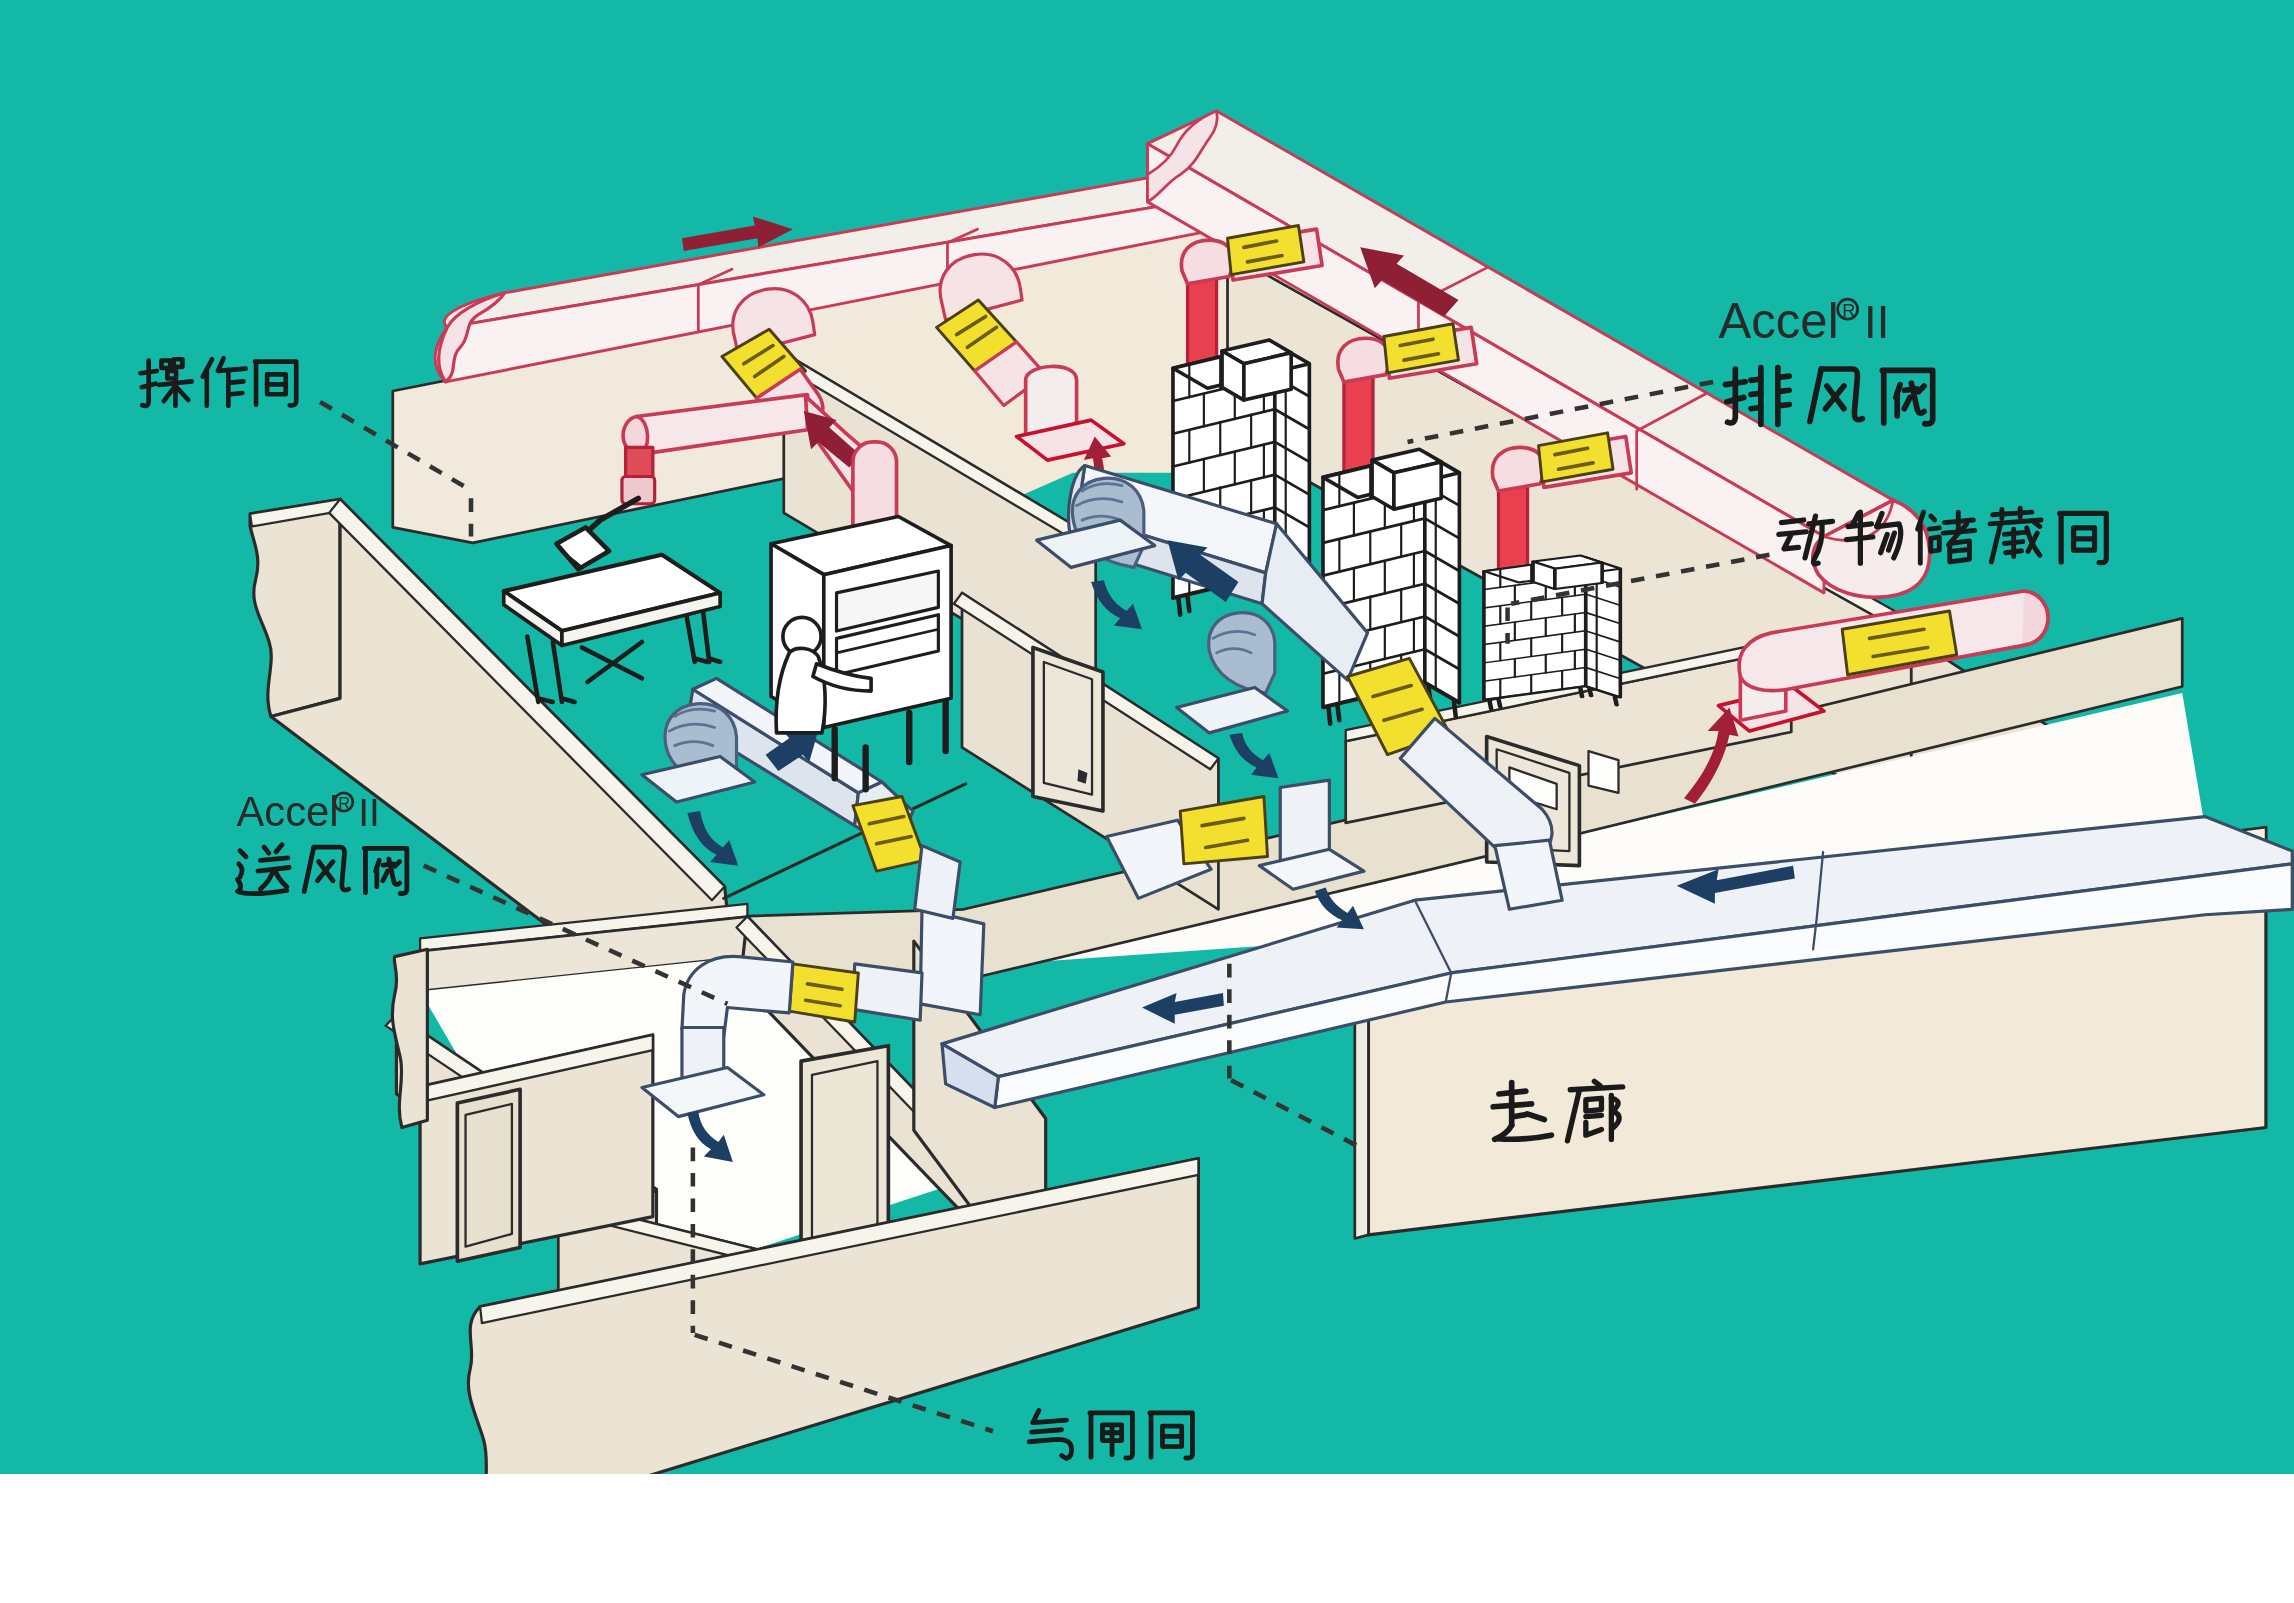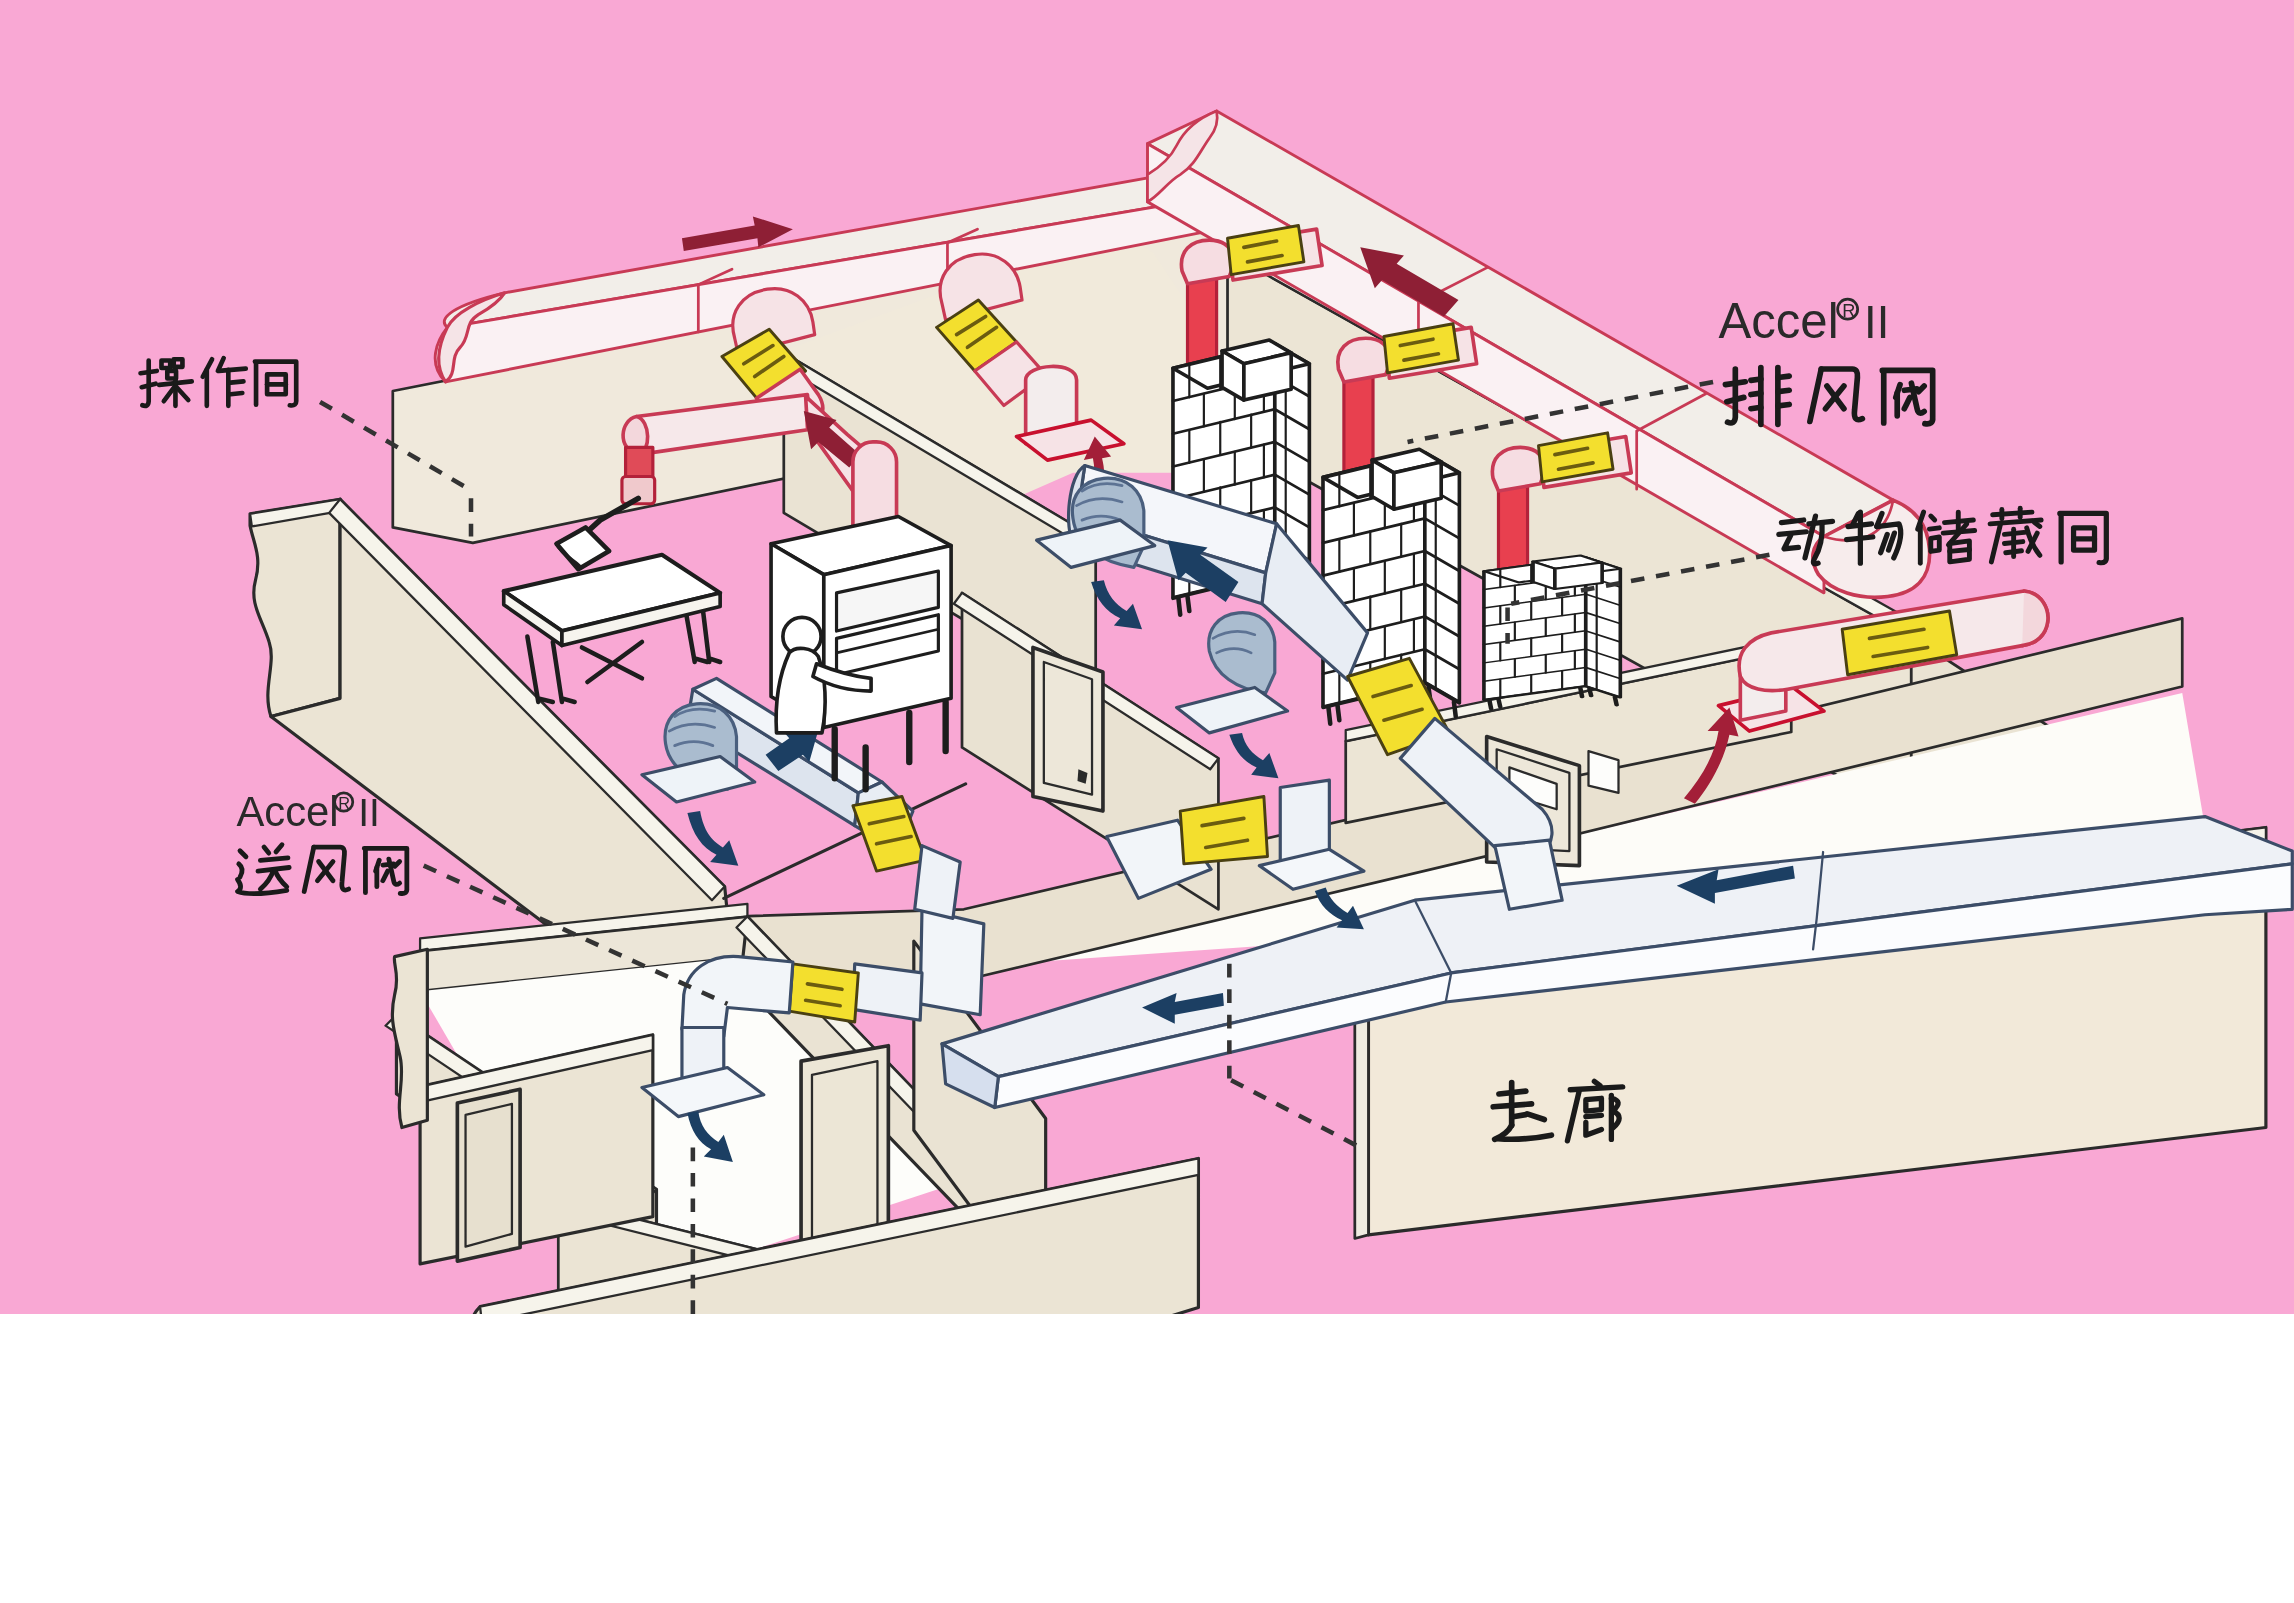--- a/index.html
+++ b/index.html
@@ -1,16 +1,16 @@
 <!DOCTYPE html>
 <html style="font-size:14.5px"><head>
 <meta charset="utf-8">
 <style>
   html,body{margin:0;padding:0;background:#ffffff;}
-  #stage{position:relative;width:2295px;height:1314px;background:#f9a8d4;overflow:hidden;
+  #stage{position:relative;width:2295px;height:1474px;background:#14b8a6;overflow:hidden;
          font-family:"Liberation Sans", sans-serif;text-decoration:underline;}
   svg{position:absolute;left:0;top:0;}
 </style>
 </head>
 <body>
 <div id="stage">
 <svg width="2295" height="1604" viewBox="0 0 2524 1764">
 <defs>
 <g id="hz-cao" fill="none" stroke="#1a1a1a" stroke-width="8" stroke-linecap="round" stroke-linejoin="round">
   <path d="M18,10 L18,80 Q17,91 7,87"></path>

